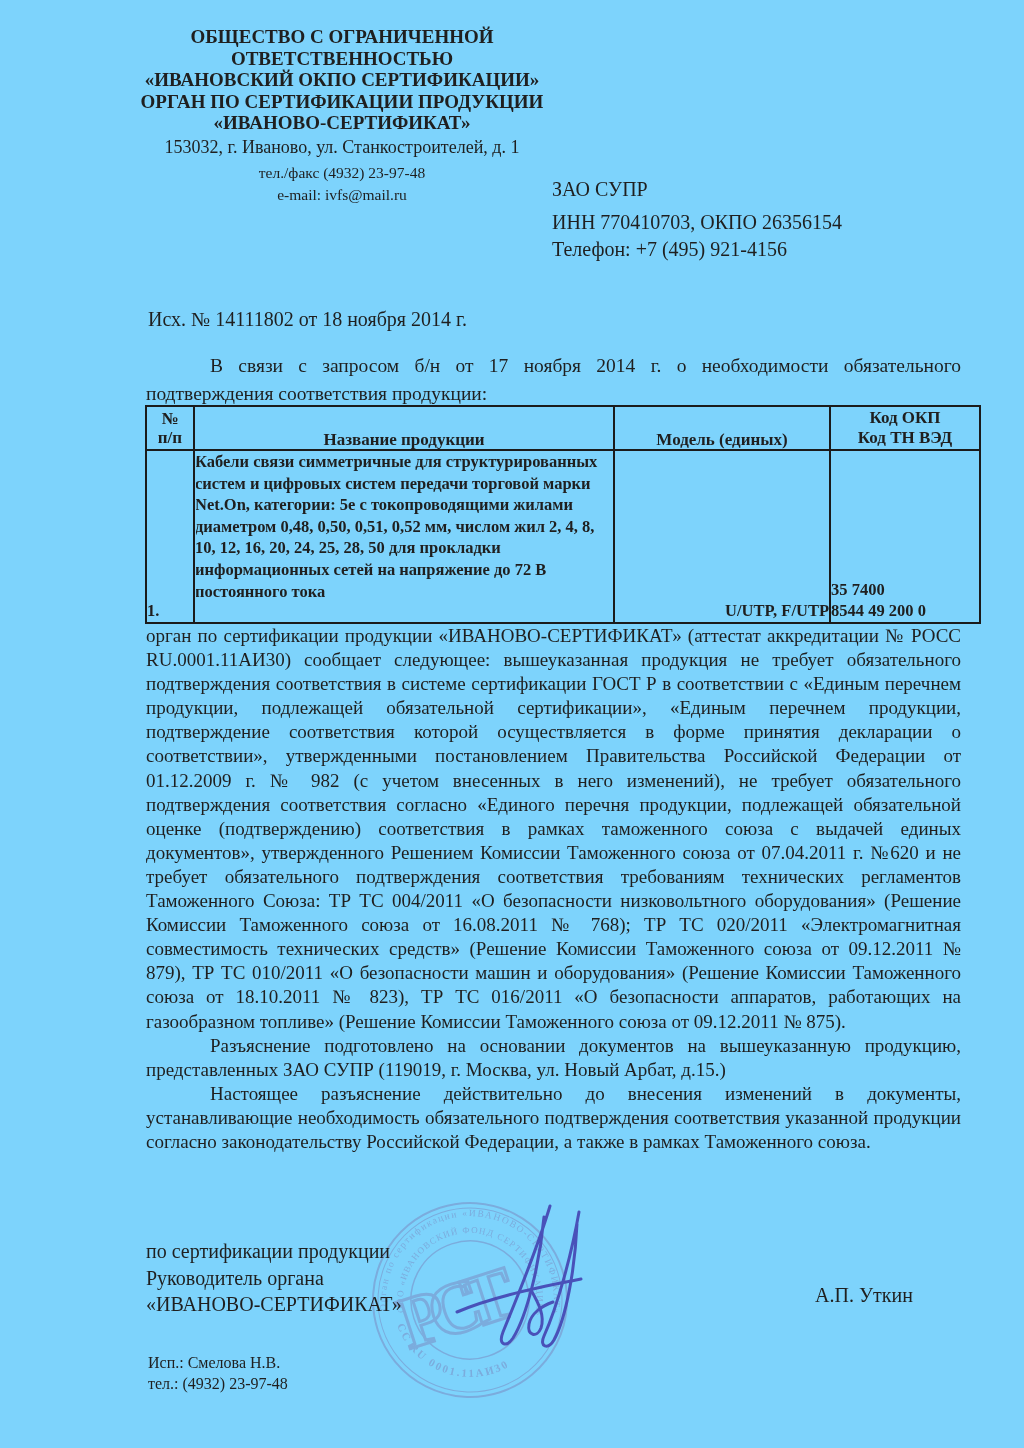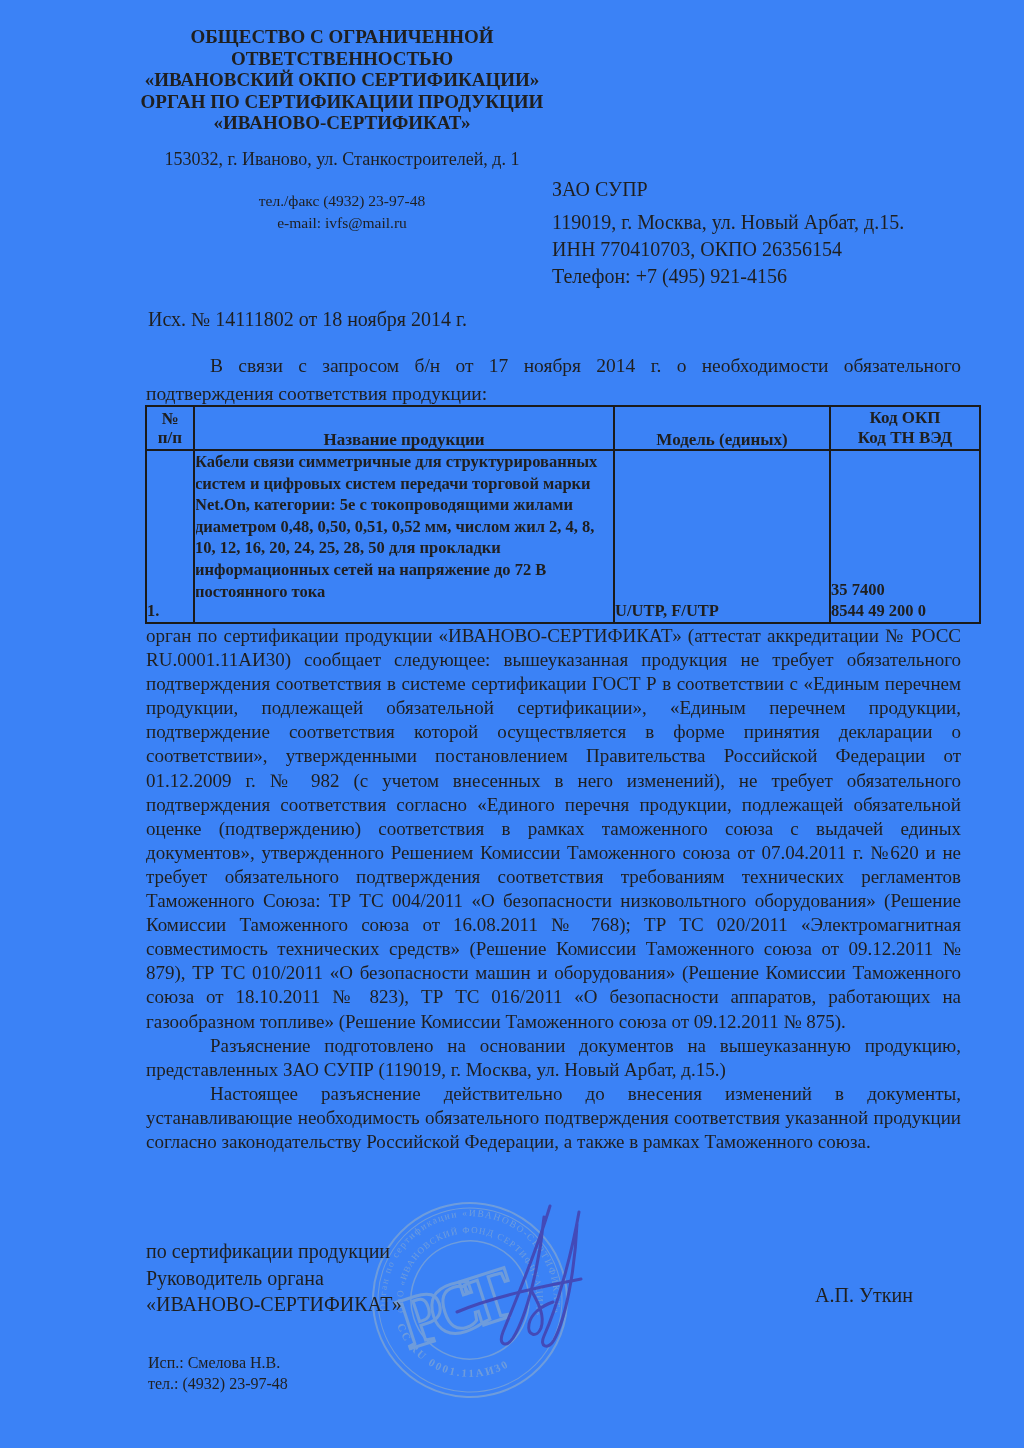--- a/index.html
+++ b/index.html
@@ -1,32 +1,32 @@
 <!DOCTYPE html>
 <html><head>
 <meta charset="utf-8">
 <style>
   html, body { margin: 0; padding: 0; background: #9a9a9a; }
   .page {
     position: relative;
     width: 1024px;
     height: 1448px;
     margin: 0 auto;
-    background: #3b82f6;
+    background: #7dd3fc;
     font-family: "Liberation Serif", "DejaVu Serif", serif;
     color: #1f1f1f;
     overflow: hidden;
   }
   .abs { position: absolute; }
 
   
   .letterhead { left: 112px; top: 26px; width: 460px; text-align: center; line-height: 21.5px; }
   .letterhead .org-line { font-weight: bold; font-size: 19px; }
-  .letterhead .addr { font-size: 18px; margin-top: 15px; text-align: center; }
-  .letterhead .tel  { font-size: 15.5px; margin-top: 20px; }
+  .letterhead .addr { font-size: 18px; margin-top: 3px; text-align: center; }
+  .letterhead .tel  { font-size: 15.5px; margin-top: 4px; }
   .letterhead .mail { font-size: 15.5px; }
 
   
   .recipient { left: 552px; top: 176px; width: 420px; font-size: 20px; line-height: 27px; }
   .recipient .rname { margin-bottom: 6px; }
 
   
   .ref-line { left: 148px; top: 308px; font-size: 20px; }
 
   
@@ -47,21 +47,21 @@
   .pre { white-space: pre-line; }
   .v-top { vertical-align: top; }
   .v-mid { vertical-align: middle; }
   .v-bot { vertical-align: bottom; }
   .cell-name-h { line-height: 19px; padding-bottom: 2px; }
   .cell-num-h  { line-height: 19px; }
   .cell-code-h { line-height: 20px; }
   .bcell { font-weight: bold; font-size: 16.5px; line-height: 21.6px; }
   .cell-name-b { padding: 3px 6px 2px 12px; text-align: left; border-radius: 10px; }
   .cell-num-b  { padding: 0 0 2px 9px; text-align: left; }
-  .cell-model-b{ padding: 0 0 2px 12px; text-align: left; }
+  .cell-model-b{ padding: 0 0 2px 12px; text-align: right; }
   .cell-code-b { padding: 0 0 2px 12px; text-align: left; }
 
   
   .bodytext { left: 146px; top: 624px; width: 815px; font-size: 19px; line-height: 24.1px;
               text-align: justify; }
   .bodytext p { margin: 0; }
   .bodytext p.indent { text-indent: 64px; }
   .seg-bold { font-weight: normal; }
 
   
@@ -92,21 +92,20 @@
     <div class="org-line">«ИВАНОВСКИЙ ОКПО СЕРТИФИКАЦИИ»</div>
     <div class="org-line">ОРГАН ПО СЕРТИФИКАЦИИ ПРОДУКЦИИ</div>
     <div class="org-line">«ИВАНОВО-СЕРТИФИКАТ»</div>
     <div class="addr">153032, г. Иваново, ул. Станкостроителей, д. 1</div>
     <div class="tel">тел./факс (4932) 23-97-48</div>
     <div class="mail">e-mail: ivfs@mail.ru</div>
   </div>
 
   <div class="abs recipient">
     <div class="rname">ЗАО СУПР</div>
-    <div>119019, г. Москва, ул. Новый Арбат, д.15.</div>
     <div>ИНН 770410703, ОКПО 26356154</div>
     <div>Телефон: +7 (495) 921-4156</div>
   </div>
 
   <div class="abs ref-line">Исх. № 14111802  от 18 ноября 2014 г.</div>
 
   <div class="abs intro">В связи с запросом б/н от 17 ноября 2014 г. о необходимости обязательного подтверждения соответствия продукции:</div>
 
   <div class="abs ptable">
     <table class="grid">

